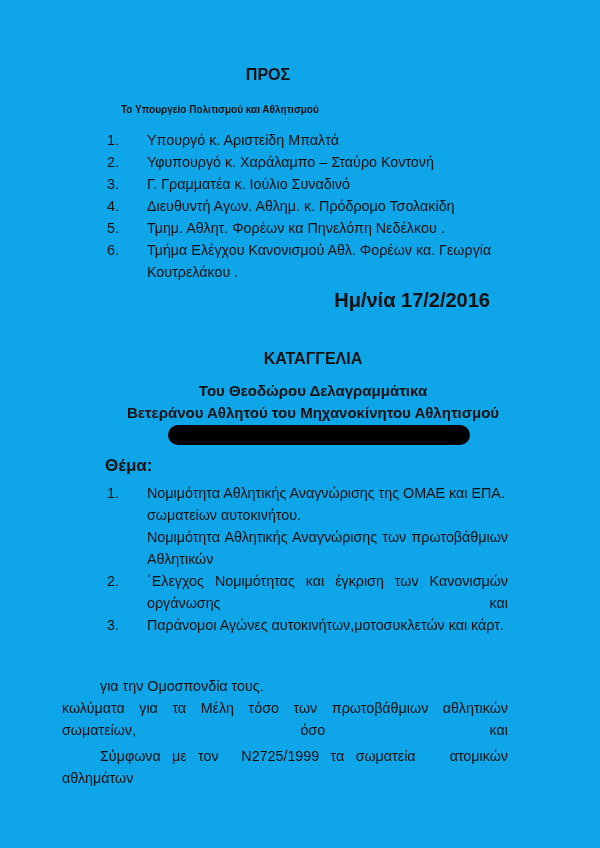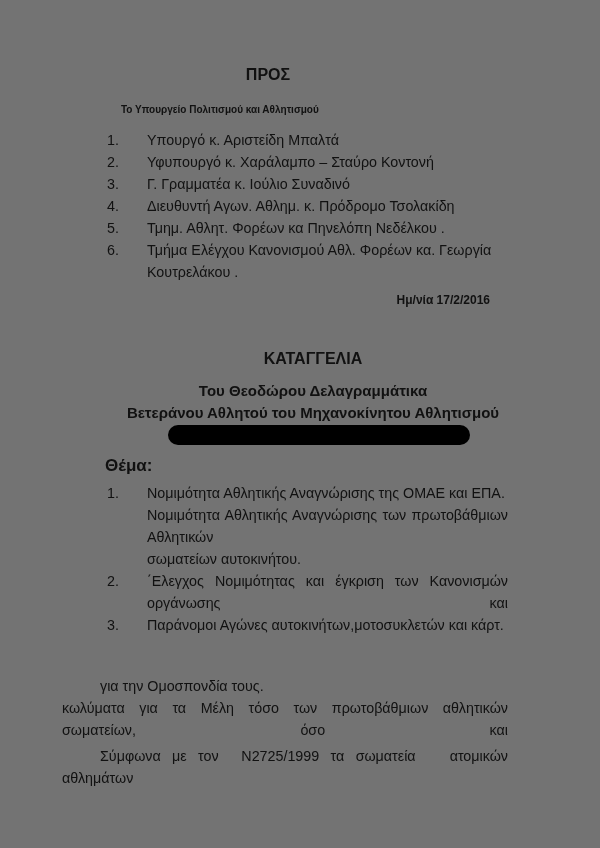--- a/index.html
+++ b/index.html
@@ -1,37 +1,37 @@
 <!DOCTYPE html>
 <html><head>
 <meta charset="utf-8">
 <style>
   html,body{margin:0;padding:0;background:#ffffff;}
   .page{
     position:relative;
     width:600px;height:848px;
-    background:#737373;
+    background:#0ea5e9;
     color:#111111;
     font-family:"Liberation Sans", sans-serif;
     font-size:14.3px;
     line-height:22px;
     overflow:hidden;
   }
   .col{
     padding:64px 92px 0 62px; 
   }
   .h-pros{font-size:16px;font-weight:700;text-align:center;margin-right:34px;}
   .h-ministry{font-size:10px;font-weight:700;margin-top:13px;margin-left:59px;}
   .nlist{margin-top:8px;}
   .nitem{display:flex;padding-left:45px;}
   .nnum{width:16px;flex:none;}
   .nbody{flex:1;min-width:0;margin-left:24px;}
   .jline{text-align:left;}
   .jline.just{text-align:justify;text-align-last:justify;}
-  .date{font-size:12px;font-weight:700;text-align:right;margin-top:6px;margin-right:18px;}
+  .date{font-size:20px;font-weight:700;text-align:right;margin-top:6px;margin-right:18px;}
   .title-block{margin-top:37px;margin-left:56px;text-align:center;}
   .doc-title{font-size:16px;font-weight:700;}
   .author-line{font-size:15px;font-weight:700;}
   .author-line.first{margin-top:10px;}
   .redaction{
     margin-top:1px;margin-left:50px;
     width:302px;height:20px;
     background:#000;border-radius:10px;
     filter:blur(0.6px);
   }
@@ -99,22 +99,22 @@
       <div class="redaction"></div>
     </div>
 
     <div class="subject-label">Θέμα:</div>
 
     <div class="nlist" id="subject-list">
         <div class="nitem">
           <span class="nnum">1.</span>
           <div class="nbody">
             <div class="jline">Νομιμότητα Αθλητικής Αναγνώρισης της ΟΜΑΕ και ΕΠΑ.</div>
+            <div class="jline">σωματείων αυτοκινήτου.</div>
             <div class="jline just">Νομιμότητα Αθλητικής Αναγνώρισης των πρωτοβάθμιων Αθλητικών</div>
-            <div class="jline">σωματείων αυτοκινήτου.</div>
           </div>
         </div>
         <div class="nitem">
           <span class="nnum">2.</span>
           <div class="nbody">
             <div class="jline just">΄Ελεγχος Νομιμότητας και έγκριση των Κανονισμών οργάνωσης και</div>
           </div>
         </div>
         <div class="nitem">
           <span class="nnum">3.</span>

